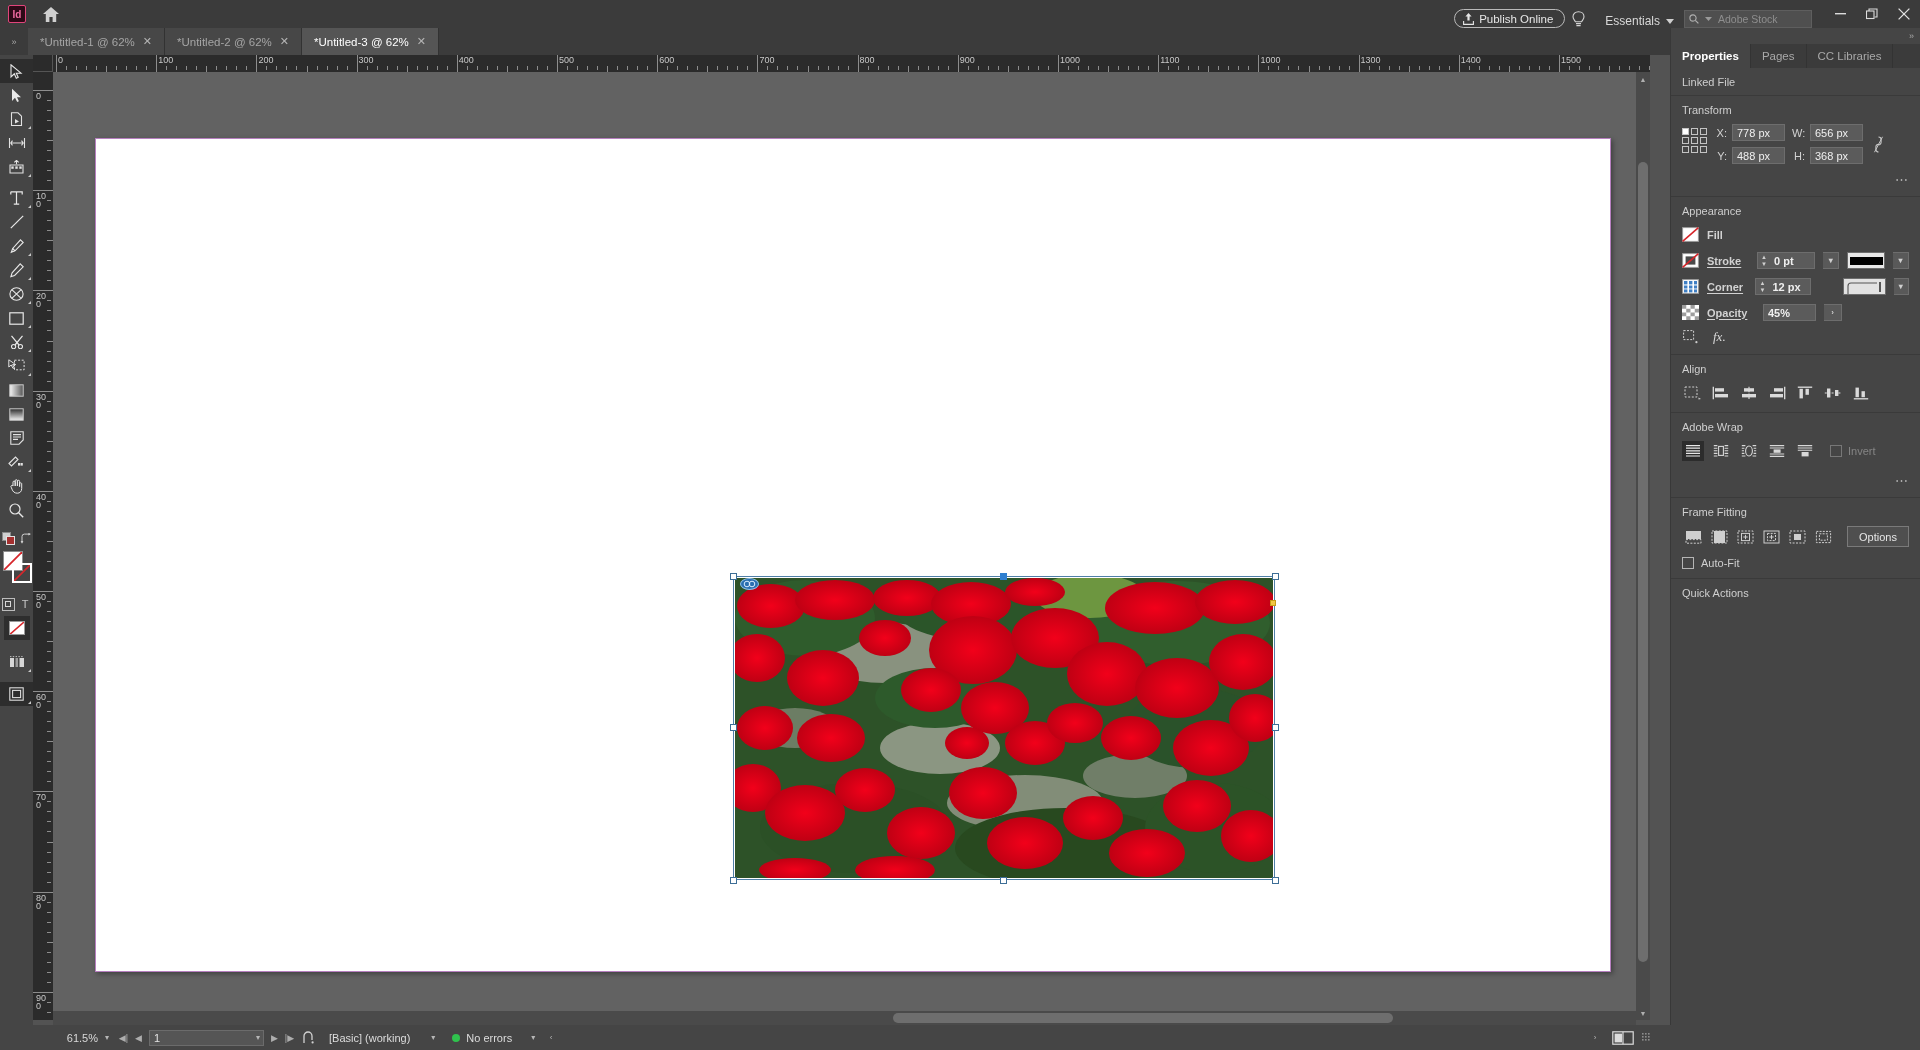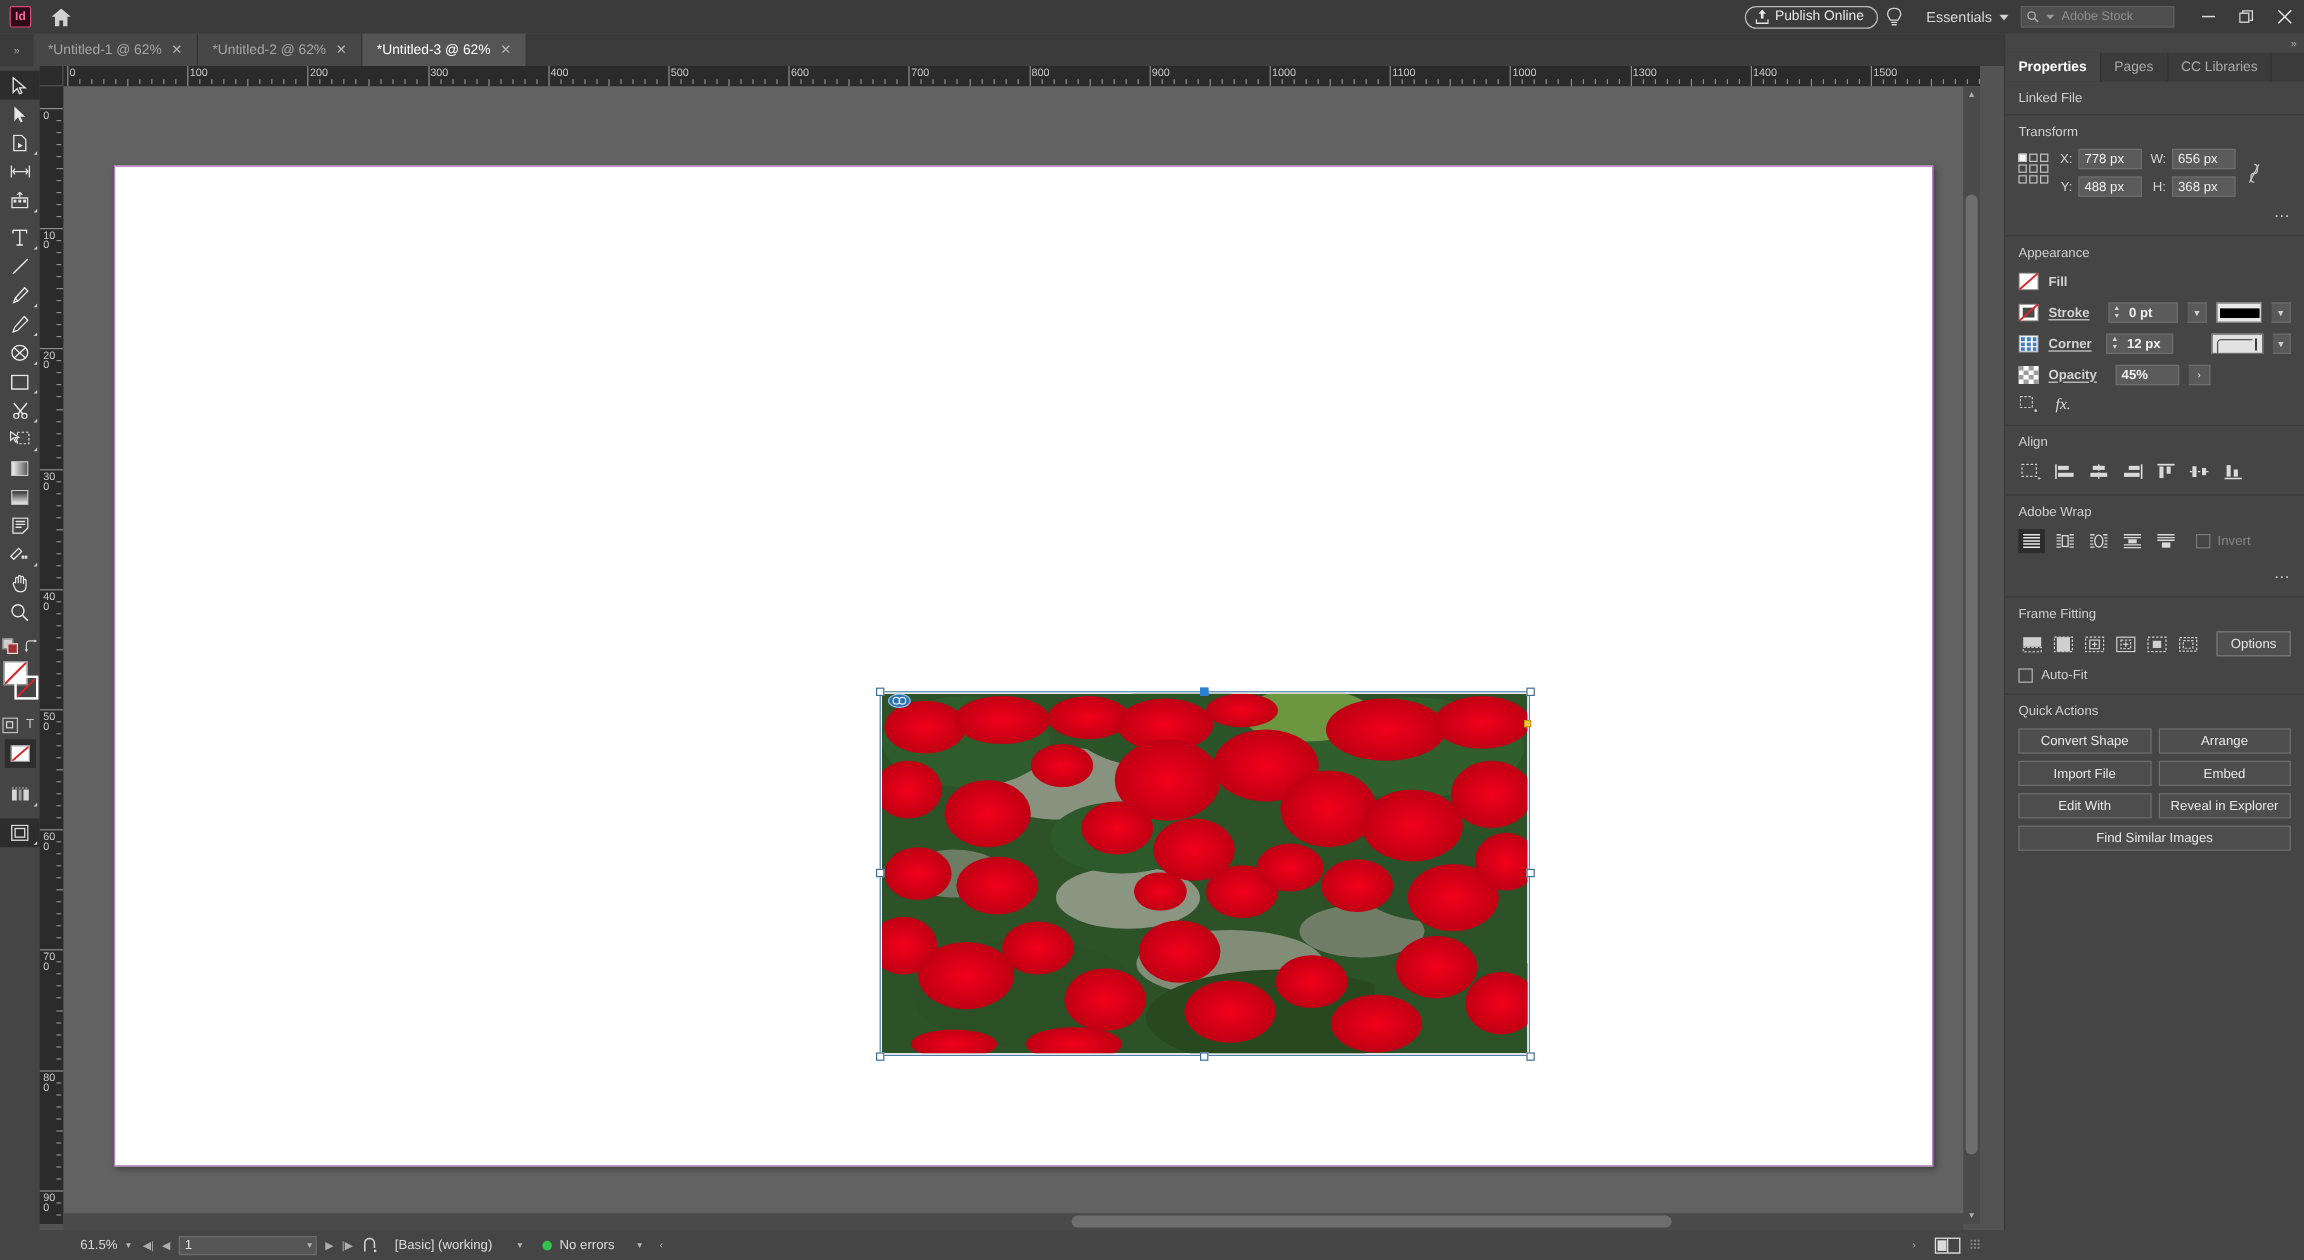--- a/index.html
+++ b/index.html
@@ -25,21 +25,21 @@
     font-family:"Liberation Sans", sans-serif;
   }
   .home-icon{
     width:30px;height:28px;display:flex;align-items:center;justify-content:center;
   }
   .menu-items{display:flex;align-items:center;margin-left:8px;}
   .menu-item{
     padding:4px 9px;font-size:12px;color:#d6d6d6;cursor:default;
   }
   .menubar-right{
-    position:absolute;right:0;top:0;height:28px;display:flex;align-items:center;
+    position:absolute;right:0;top:0;height:28px;display:flex;align-items:flex-end;
   }
   .publish-btn{
     height:19px;border:1px solid #b9b9b9;border-radius:10px;
     padding:0 11px 0 8px;display:flex;align-items:center;gap:5px;
     font-size:11.5px;color:#e6e6e6;cursor:pointer;background:transparent;
   }
   .bulb{width:26px;display:flex;align-items:center;justify-content:center;cursor:pointer;}
   .essentials{
     display:flex;align-items:center;gap:6px;font-size:12px;color:#d9d9d9;
     padding:0 10px 0 14px;cursor:pointer;
@@ -1297,25 +1297,16 @@
       </div>
       <div class="autofit">
         <span class="chkbox"></span>
         <span class="chklabel">Auto-Fit</span>
       </div>
     </div>
     <div class="rp-divider"></div>
 
     <div class="rp-sect">
       <div class="rp-title">Quick Actions</div>
-      <div class="qa-grid">
-        <div class="qa-btn">Convert Shape</div>
-        <div class="qa-btn">Arrange</div>
-        <div class="qa-btn">Import File</div>
-        <div class="qa-btn">Embed</div>
-        <div class="qa-btn">Edit With</div>
-        <div class="qa-btn">Reveal in Explorer</div>
-        <div class="qa-btn qa-full">Find Similar Images</div>
-      </div>
     </div>
   </div>
 
 </div>
 
 </body></html>

